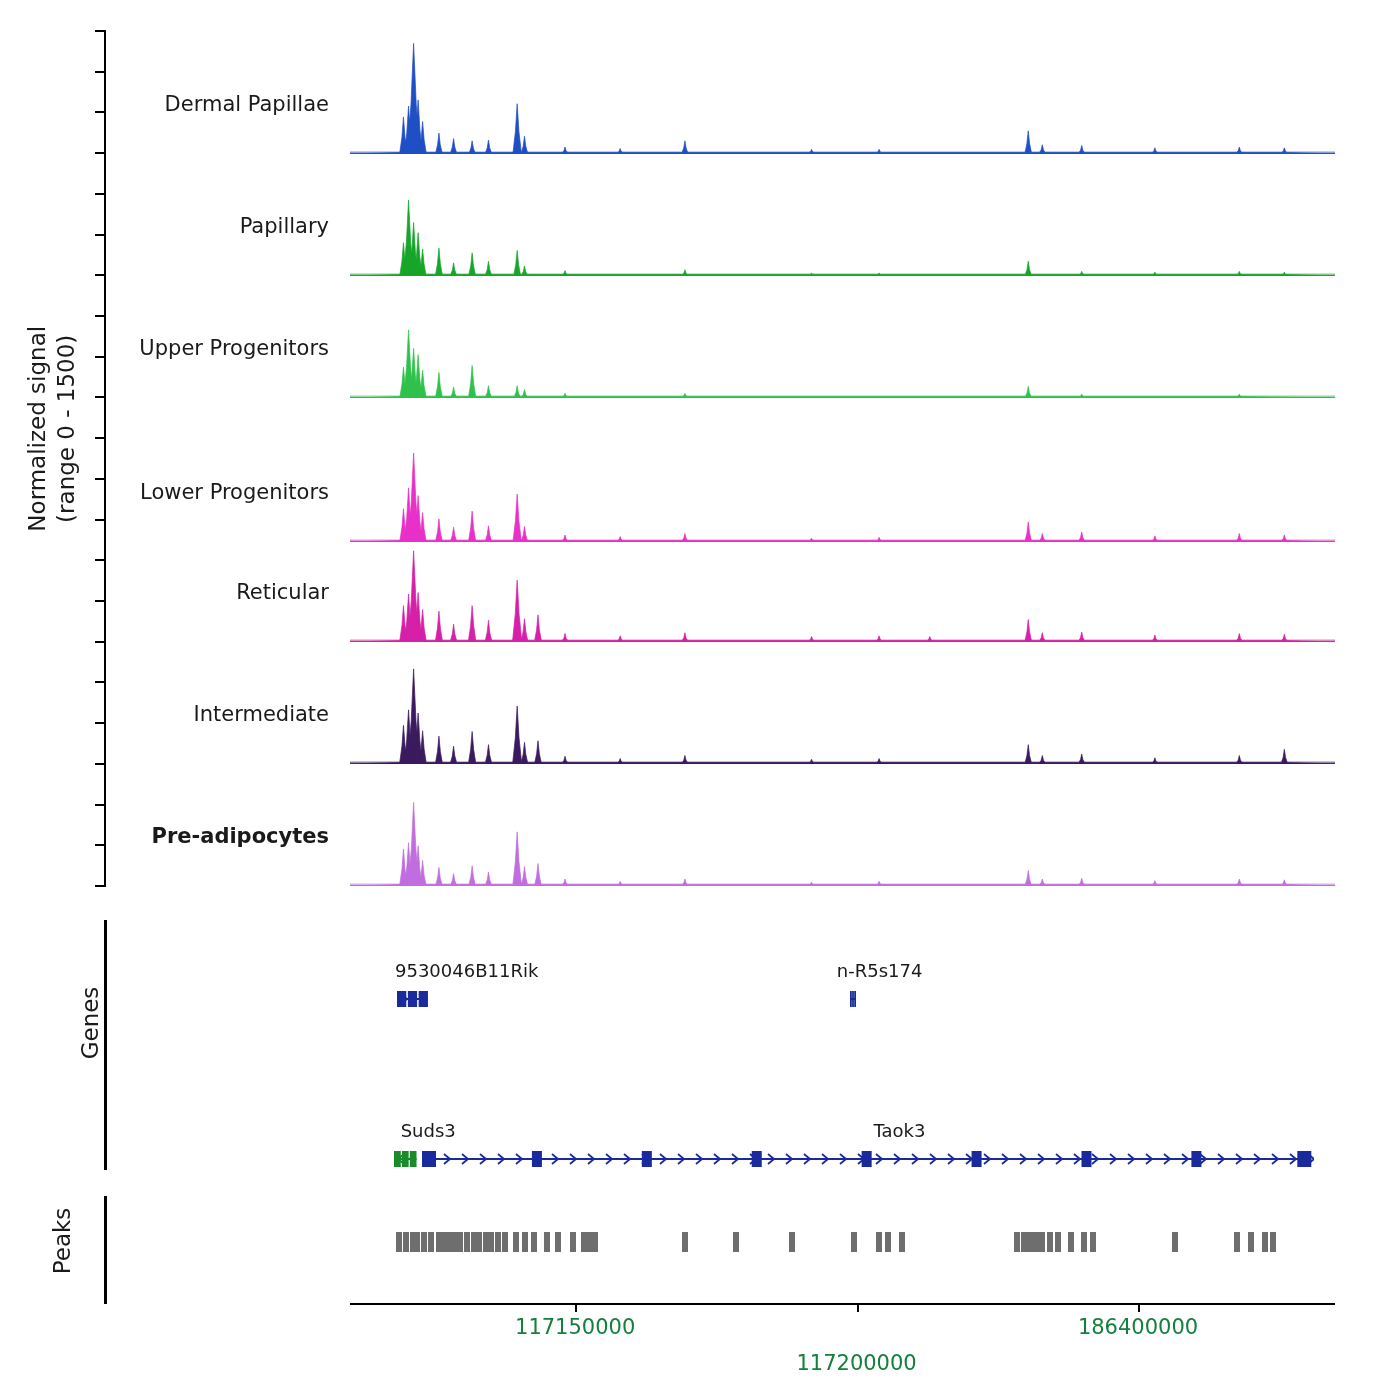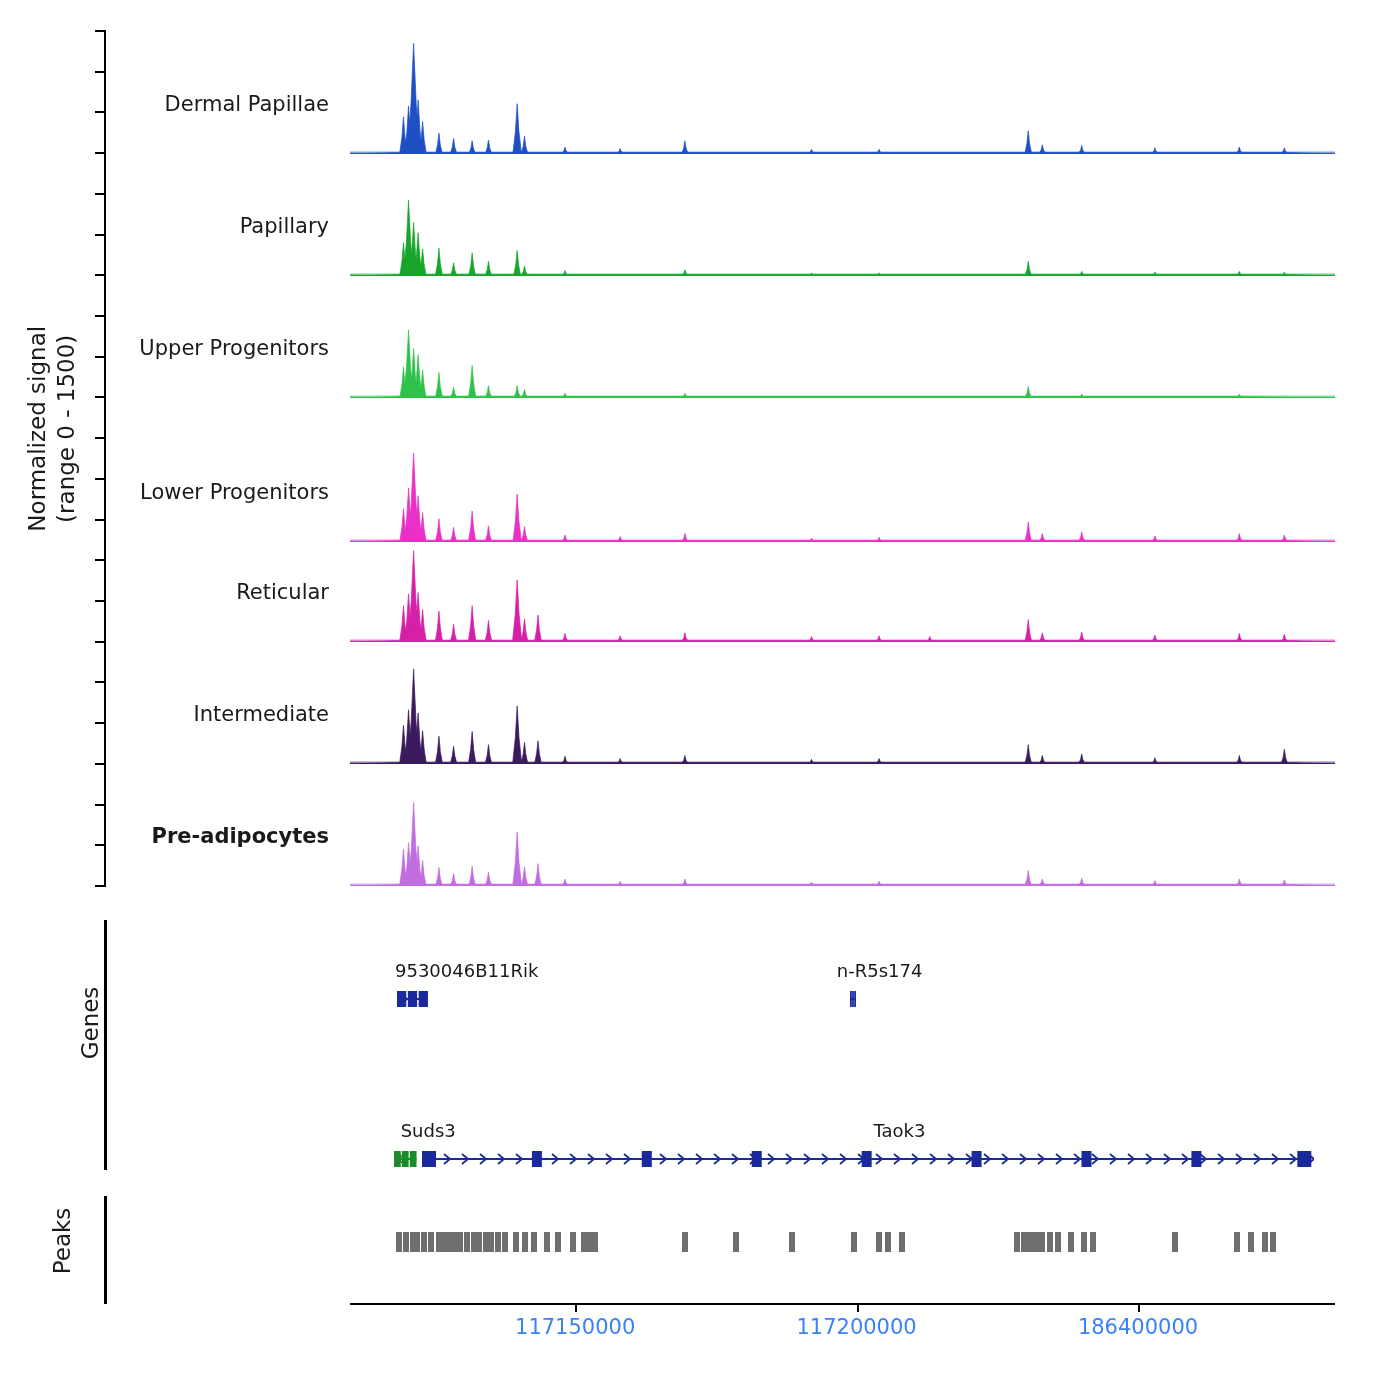--- a/index.html
+++ b/index.html
@@ -159,21 +159,21 @@
     position: absolute;
     top: 0;
     width: 2px;
     height: 9px;
     background: #000000;
   }
   .xticklabel {
     position: absolute;
     top: 12px;
     font-size: 21px;
-    color: #3b82f6;
+    color: #15803d;
     transform: translateX(-50%);
     white-space: nowrap;
   }
   .xlabel {
     position: absolute;
     left: 350px;
     top: 1348px;
     width: 985px;
     text-align: center;
     font-size: 25px;
@@ -414,21 +414,21 @@
       <div class="peak" style="left: 883.686px; background: rgb(110, 110, 110);"></div>
       <div class="peak" style="left: 897.757px; background: rgb(110, 110, 110);"></div>
       <div class="peak" style="left: 911.829px; background: rgb(110, 110, 110);"></div>
       <div class="peak" style="left: 920.271px; background: rgb(110, 110, 110);"></div>
     </div>
 
   <div class="xaxis" id="xaxis">
       <div class="xtick" style="left: 225.143px;"></div>
       <div class="xticklabel" style="left: 225.143px;">117150000</div>
       <div class="xtick" style="left: 506.571px;"></div>
-      <div class="xticklabel" style="left: 506.571px;">117200000</div>
+      <div class="xticklabel" style="left: 506.571px; margin-top: 36px;">117200000</div>
       <div class="xtick" style="left: 788px;"></div>
       <div class="xticklabel" style="left: 788px;">186400000</div>
     </div>
 
 <div class="gene-name" style="left: 395.029px; top: 960px;">9530046B11Rik</div>
     <div class="gene-name" style="left: 836.871px; top: 960px;">n-R5s174</div>
     <div class="gene-name" style="left: 400.657px; top: 1120px;">Suds3</div>
     <div class="gene-name" style="left: 873.457px; top: 1120px; text-align: center;">Taok3</div>
   </div>
 

